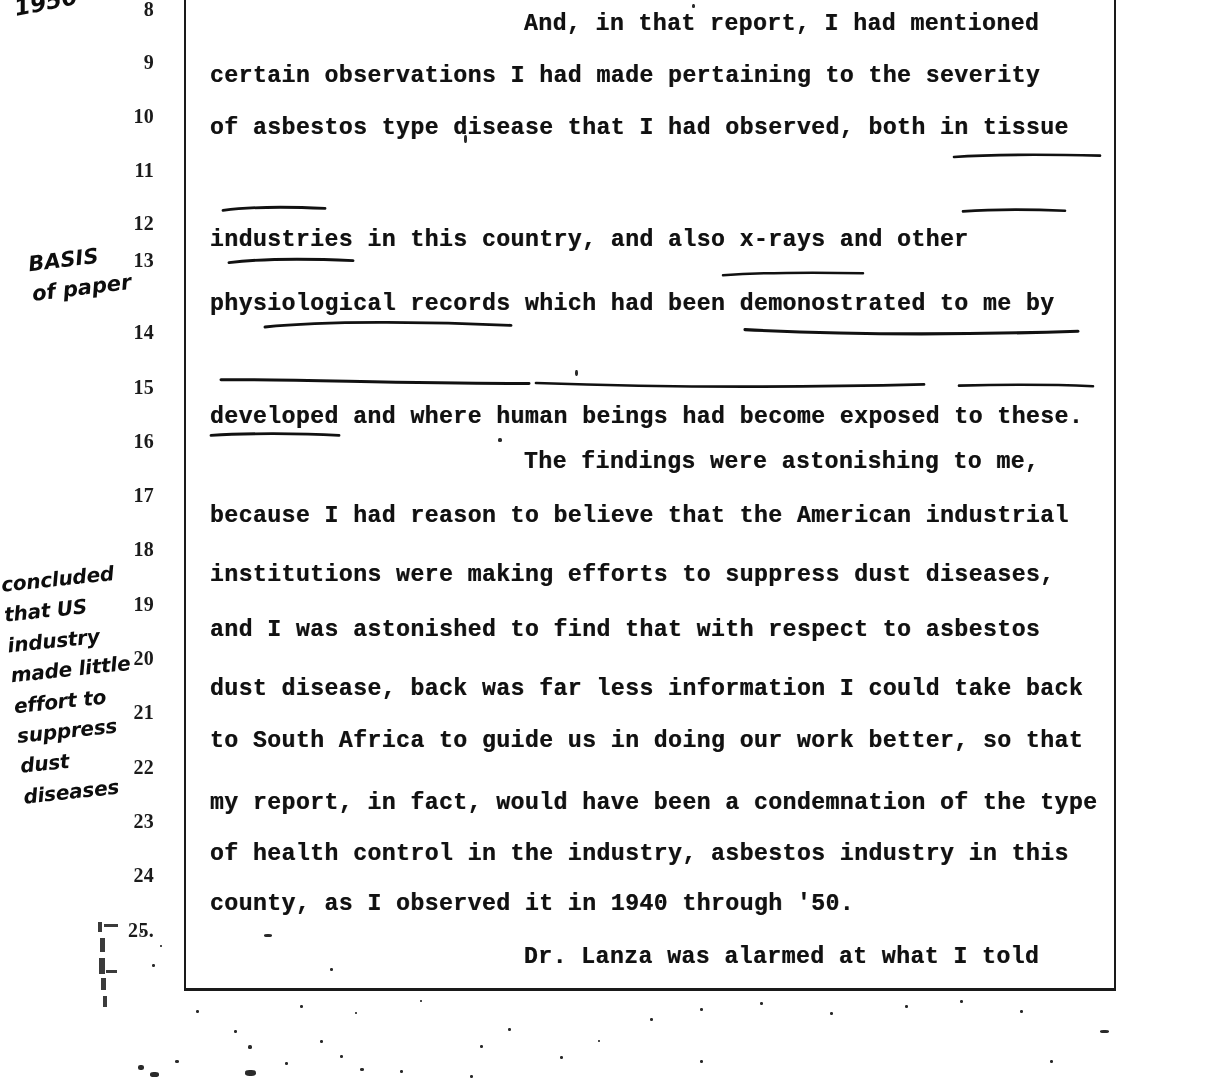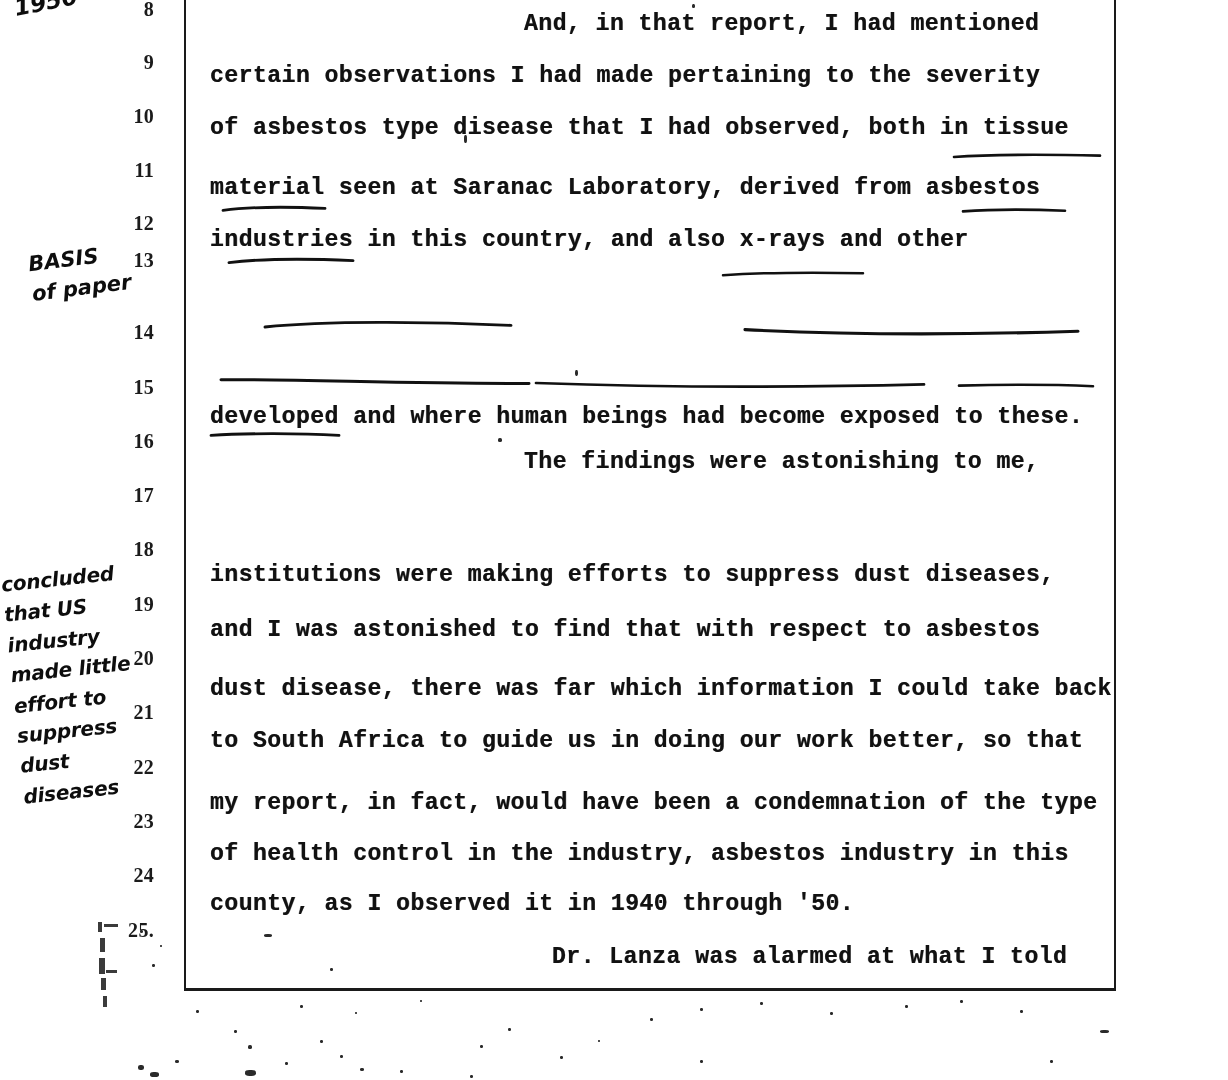--- a/index.html
+++ b/index.html
@@ -212,32 +212,33 @@
   </div>
 
   <div class="frame-left"></div>
   <div class="frame-right"></div>
   <div class="frame-bottom"></div>
 
   <div class="body-text">
     <div class="tline indent" style="top:11px;">And, in that report, I had mentioned</div>
     <div class="tline" style="top:63px;">certain observations I had made pertaining to the severity</div>
     <div class="tline" style="top:115px;">of asbestos type disease that I had observed, both in tissue</div>
-    <div class="tline" style="top:175px;">material seen at Saranac Laboratory, derived from asbestos</div>
     <div class="tline" style="top:227px;">industries in this country, and also x-rays and other</div>
+    <div class="tline" style="top:291px;">physiological records which had been demonostrated to me by</div>
     <div class="tline" style="top:404px;">developed and where human beings had become exposed to these.</div>
     <div class="tline indent" style="top:449px;">The findings were astonishing to me,</div>
+    <div class="tline" style="top:503px;">because I had reason to believe that the American industrial</div>
     <div class="tline" style="top:562px;">institutions were making efforts to suppress dust diseases,</div>
     <div class="tline" style="top:617px;text-align:right;">and I was astonished to find that with respect to asbestos</div>
-    <div class="tline" style="top:676px;">dust disease, there was far which information I could take back</div>
+    <div class="tline" style="top:676px;">dust disease, back was far less information I could take back</div>
     <div class="tline" style="top:728px;">to South Africa to guide us in doing our work better, so that</div>
     <div class="tline" style="top:841px;">of health control in the industry, asbestos industry in this</div>
     <div class="tline" style="top:790px;">my report, in fact, would have been a condemnation of the type</div>
     <div class="tline" style="top:891px;">county, as I observed it in 1940 through '50.</div>
-    <div class="tline indent" style="top:944px;margin-left:28px;">Dr. Lanza was alarmed at what I told</div>
+    <div class="tline indent" style="top:944px;">Dr. Lanza was alarmed at what I told</div>
   </div>
 
   <div>
 
     <div class="ul" style="left:953px; top:152px; width:148px;">
       <svg width="148" height="8" viewBox="0 0 148 8" preserveAspectRatio="none">
         <path d="M1,5 C40,2.2 100,2.6 147,3.6" stroke="#111" stroke-width="2.6" fill="none" stroke-linecap="round"></path>
       </svg>
     </div>
 

